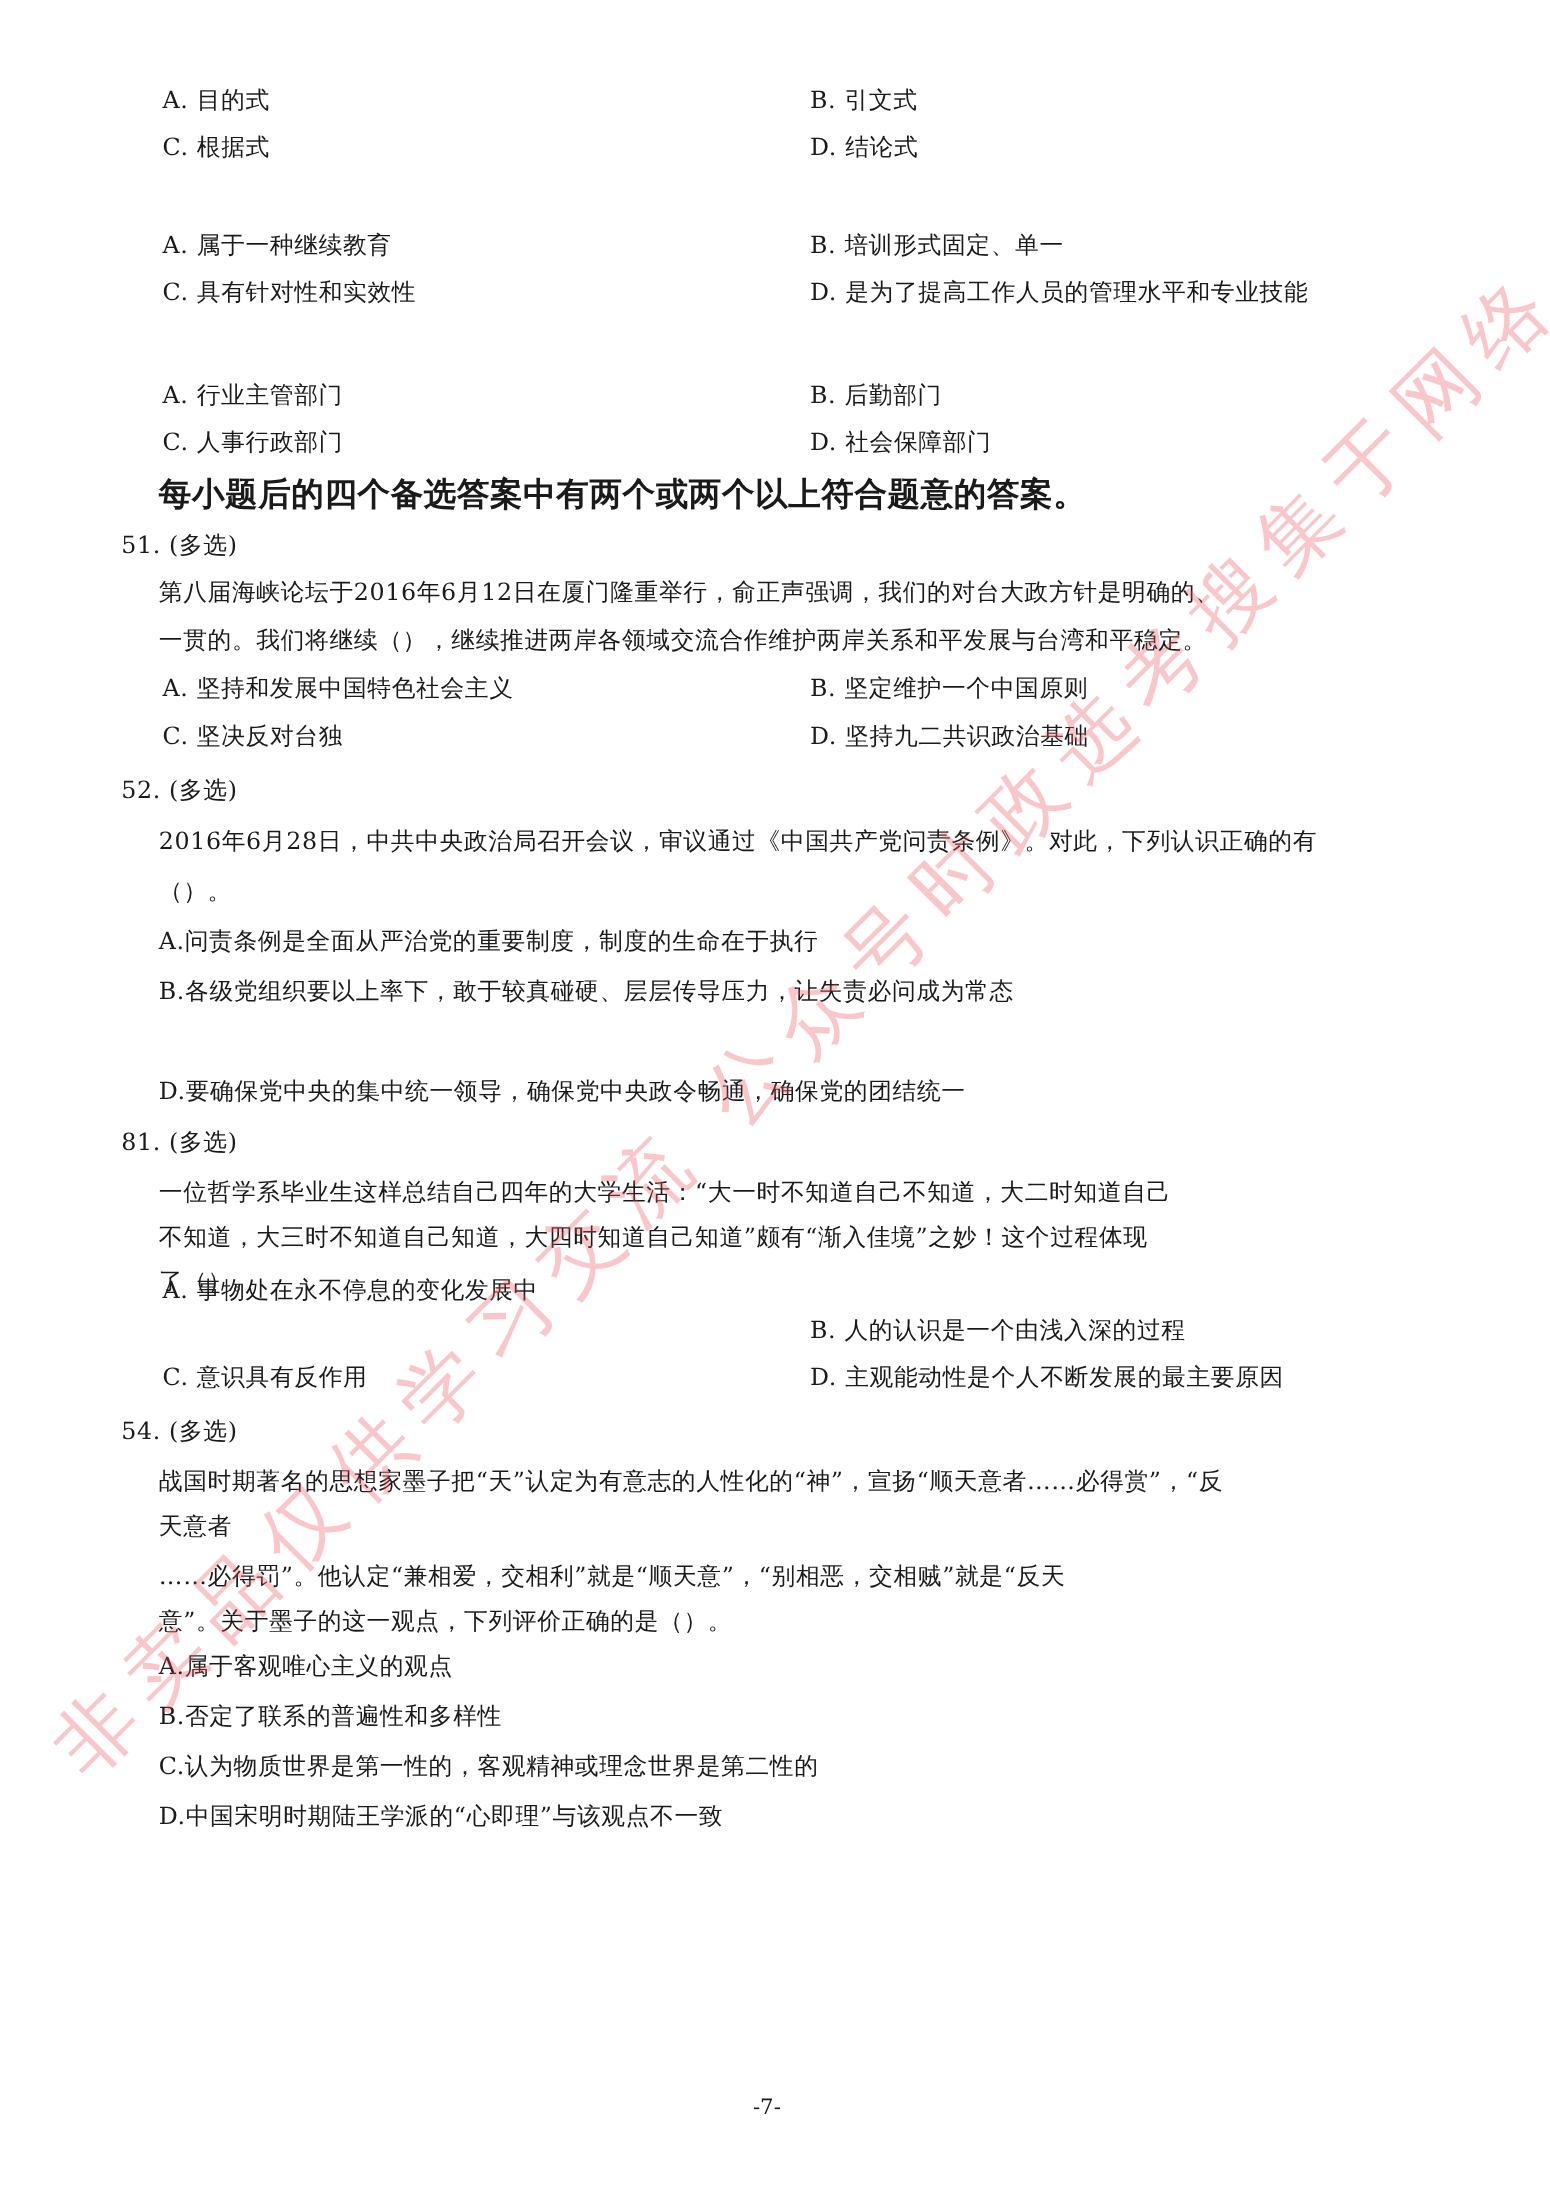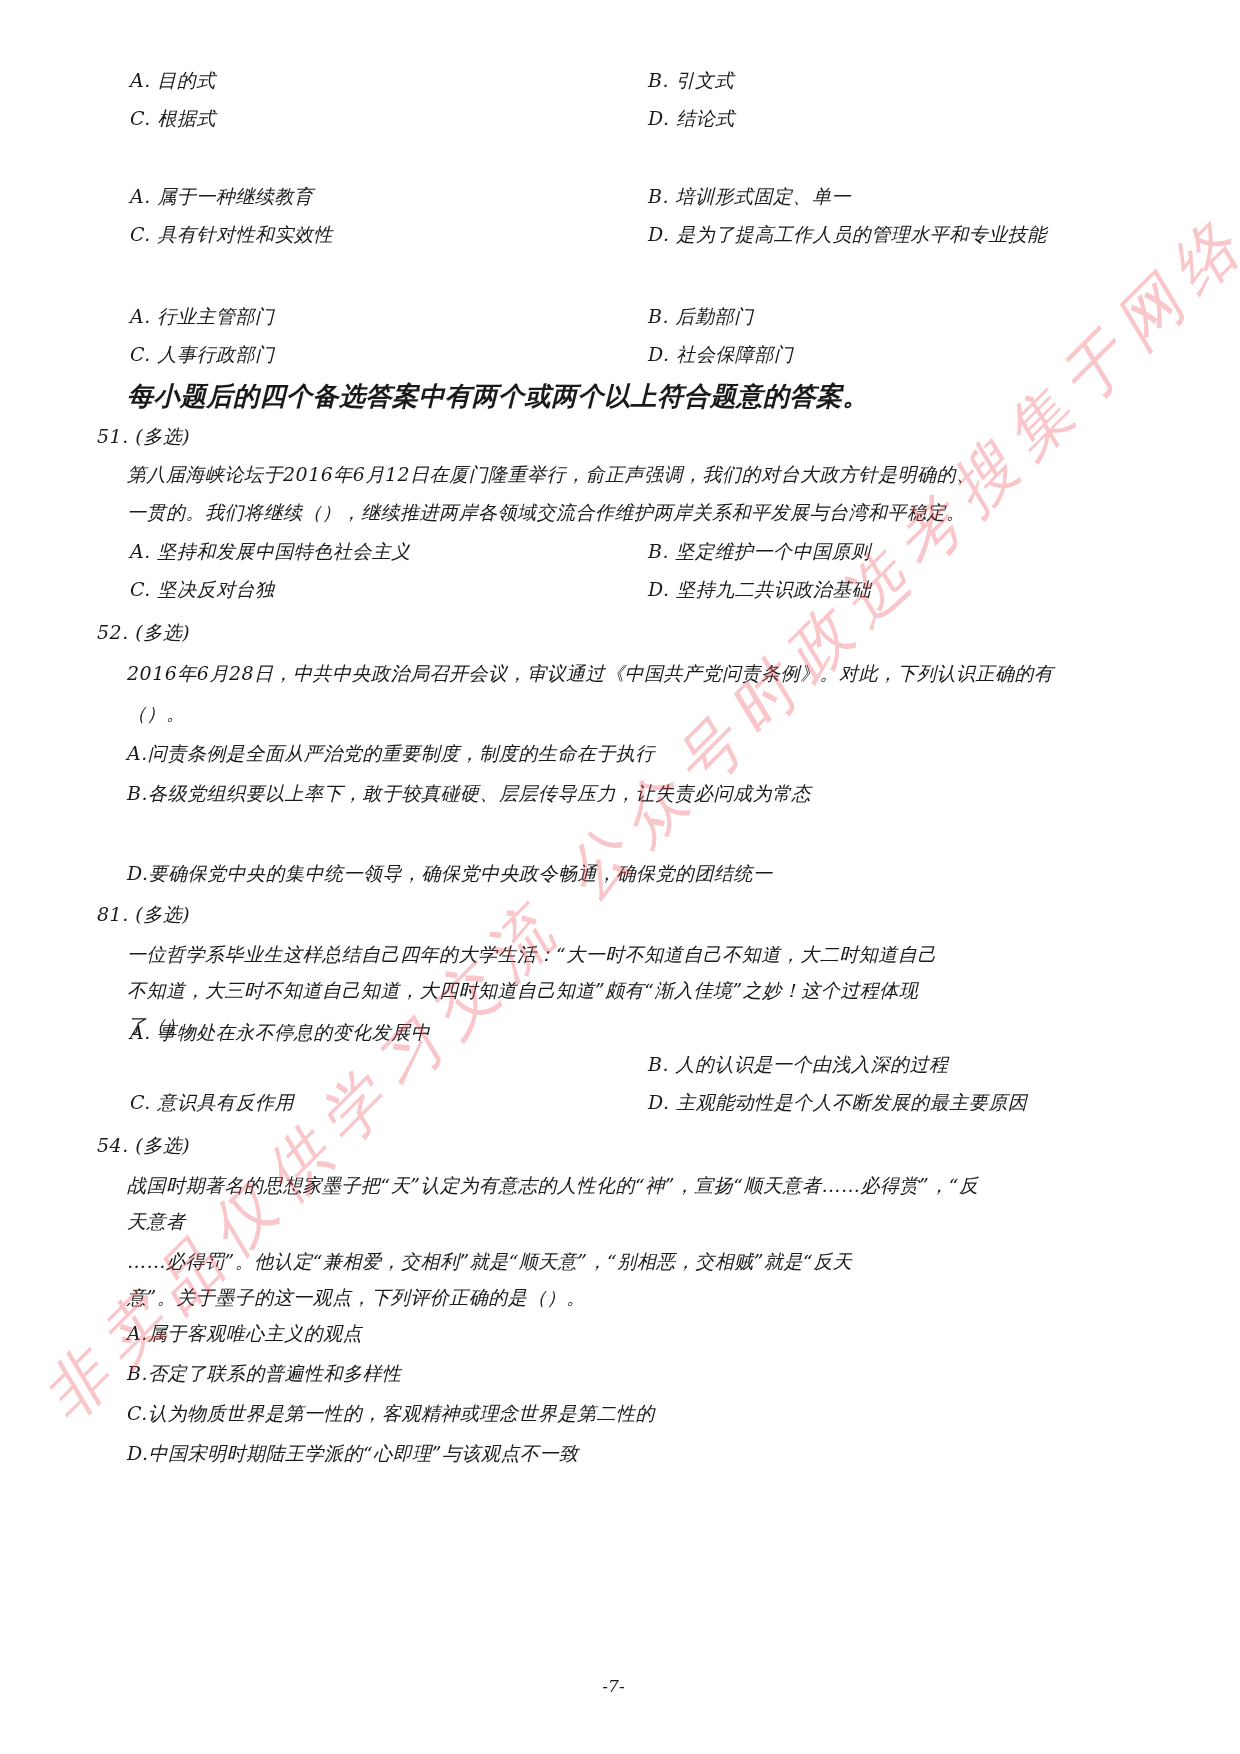--- a/index.html
+++ b/index.html
@@ -13,21 +13,20 @@
       position: relative;
       overflow: hidden;
       font-family: "DejaVu Serif", "Liberation Serif", serif;
       color: #1a1a1a;
     }
     .page {
       position: absolute;
       left: 0; top: 0;
       width: 1227px;
       height: 1754px;
-      font-style: italic;
     }
     .line {
       position: absolute;
       font-size: 19px;
       line-height: 24px;
       white-space: nowrap;
       letter-spacing: 0.5px;
     }
     .col-a { left: 130px; }
     .col-b { left: 648px; }

